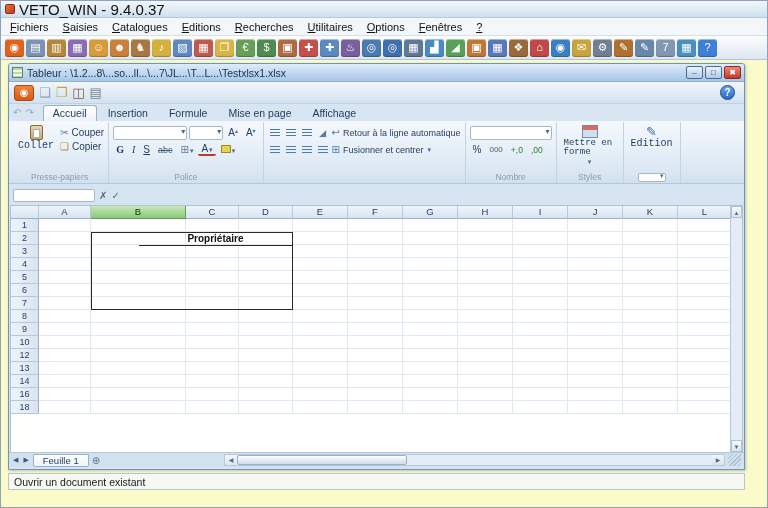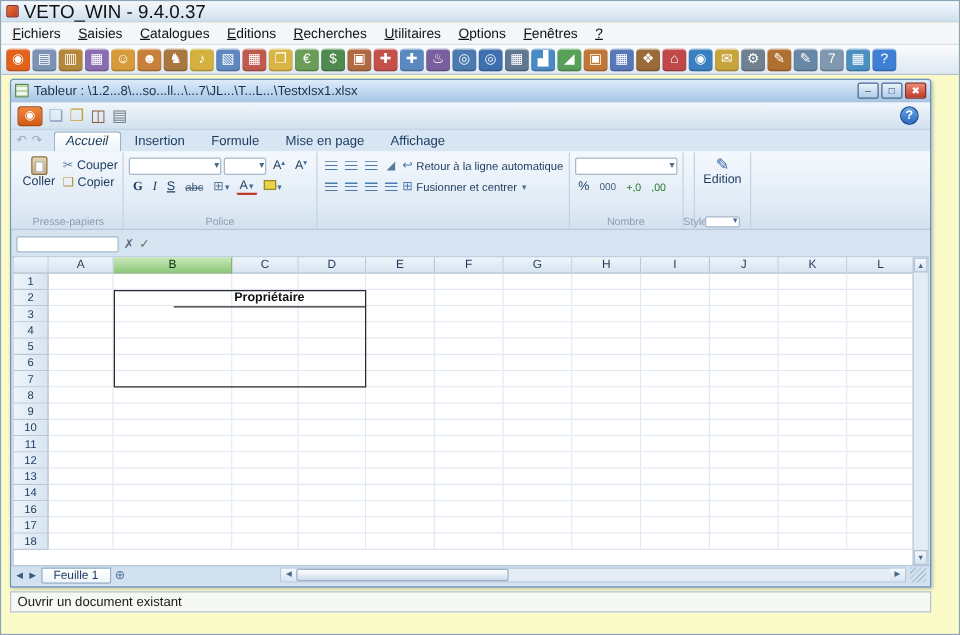--- a/index.html
+++ b/index.html
@@ -33,32 +33,32 @@
 
   .t-quickbar{height:22px;background:linear-gradient(#f0f6fb,#d2e1f0);border-bottom:1px solid #c2d2e2;display:flex;align-items:center;gap:5px;padding:0 5px;}
   .qb-exit{width:20px;height:16px;background:linear-gradient(#f0853a,#d55a14);border:1px solid #a84a10;border-radius:3px;color:#fff;font-size:10px;line-height:14px;text-align:center;}
   .qb-btn{font-size:13px;line-height:16px;cursor:default;}
   .c-new{color:#8aa2bd;} .c-open{color:#c9a23c;} .c-save{color:#8a5a3a;} .c-print{color:#76808a;}
   .qb-help{margin-left:auto;margin-right:4px;width:15px;height:15px;border-radius:50%;background:linear-gradient(#6aa4e8,#2a6ac4);border:1px solid #1c4a8a;color:#fff;font-weight:bold;font-size:10px;line-height:13px;text-align:center;}
 
   .t-tabstrip{height:17px;background:#d8e6f3;display:flex;align-items:flex-end;padding:0 4px;gap:1px;}
   .undo-arrows{align-self:center;margin-right:8px;font-size:10px;color:#9aabbd;display:flex;gap:4px;}
   .rtab{font-size:10.5px;padding:1px 9px 2px;color:#1c3a5e;border:1px solid transparent;border-bottom:none;border-radius:3px 3px 0 0;cursor:default;}
-  .rtab.active{background:linear-gradient(#ffffff,#eef4fa);border-color:#9ab1c8;font-style:italic;}
+  .rtab.active{background:linear-gradient(#ffffff,#eef4fa);border-color:#9ab1c8;}
 
   
   .t-ribbon{height:63px;background:linear-gradient(#f5f9fd,#dfeaf5 70%,#d2e1ef);border-bottom:1px solid #b5c6d9;display:flex;padding:1px 2px 0 2px;}
   .rgroup{position:relative;border-right:1px solid #c4d3e2;padding:2px 4px 11px 4px;}
   .glabel{position:absolute;bottom:1px;left:0;right:0;text-align:center;font-size:8.5px;color:#8d9cab;}
   .frow{display:flex;align-items:center;gap:2px;height:17px;}
   .combo{display:inline-block;height:14px;background:#fff;border:1px solid #a6b8ca;border-radius:2px;position:relative;}
   .combo::after{content:"▾";position:absolute;right:1px;top:0;font-size:8px;color:#4a6a8a;}
   .fbtn{font-size:10px;padding:0 3px;color:#1c3a5e;border-radius:2px;cursor:default;}
   .bigbtn{display:flex;flex-direction:column;align-items:center;justify-content:center;gap:1px;padding:1px 3px;border-radius:3px;cursor:default;}
-  .blabel{font-size:10px;color:#1c3a5e;text-align:left;line-height:10px;white-space:nowrap;}
+  .blabel{font-size:10px;color:#1c3a5e;text-align:left;line-height:10px;white-space:nowrap;font-family:Liberation Mono, monospace;}
   .blabel.two{white-space:normal;width:52px;font-size:9px;line-height:9px;}
 
   .cliprow{display:flex;align-items:flex-start;gap:3px;}
   .clip-icon{width:13px;height:15px;background:linear-gradient(#e8d8b0,#c8a86a);border:1px solid #8a6a3a;border-radius:2px;position:relative;}
   .clip-icon::after{content:"";position:absolute;left:2px;top:3px;right:2px;bottom:1px;background:#fff;border:1px solid #aab;}
   .smallcol{display:flex;flex-direction:column;gap:3px;padding-top:3px;}
   .smallbtn{display:flex;align-items:center;gap:3px;font-size:10px;color:#1c3a5e;cursor:default;}
   .sicon{font-size:10px;} .scissors{color:#5a7a9a;} .copyg{color:#b8903a;}
 
   .g-font .fontname{width:74px;} .g-font .fontsize{width:34px;}
@@ -308,20 +308,24 @@
           <div class="frow">
             <span class="fbtn">%</span>
             <span class="fbtn milli">000</span>
             <span class="fbtn decim">+,0</span>
             <span class="fbtn decim">,00</span>
           </div>
           <span class="glabel">Nombre</span>
         </div>
 
         <div class="rgroup g-styles">
+          <div class="bigbtn">
+            <span class="fmt-icon"></span>
+            <span class="blabel two">Mettre en forme</span>
+          </div>
           <span class="glabel">Styles</span>
         </div>
 
 
         <div class="rgroup">
           <div class="bigbtn">
             <span class="edit-icon">✎</span>
             <span class="blabel">Edition</span>
           </div>
           <span class="mini-combo"></span>
@@ -496,35 +500,20 @@
               <span class="cell" style="width: 55px;"></span>
               <span class="cell" style="width: 55px;"></span>
               <span class="cell" style="width: 55px;"></span>
               <span class="cell" style="width: 55px;"></span>
               <span class="cell" style="width: 55px;"></span>
               <span class="cell" style="width: 55px;"></span>
               <span class="cell" style="width: 55px;"></span>
               <span class="cell" style="width: 54px;"></span>
             </div>
             <div class="grow">
-              <span class="rowhdr">11</span>
-              <span class="cell" style="width: 52px;"></span>
-              <span class="cell" style="width: 95px;"></span>
-              <span class="cell" style="width: 53px;"></span>
-              <span class="cell" style="width: 54px;"></span>
-              <span class="cell" style="width: 55px;"></span>
-              <span class="cell" style="width: 55px;"></span>
-              <span class="cell" style="width: 55px;"></span>
-              <span class="cell" style="width: 55px;"></span>
-              <span class="cell" style="width: 55px;"></span>
-              <span class="cell" style="width: 55px;"></span>
-              <span class="cell" style="width: 55px;"></span>
-              <span class="cell" style="width: 54px;"></span>
-            </div>
-            <div class="grow">
               <span class="rowhdr">12</span>
               <span class="cell" style="width: 52px;"></span>
               <span class="cell" style="width: 95px;"></span>
               <span class="cell" style="width: 53px;"></span>
               <span class="cell" style="width: 54px;"></span>
               <span class="cell" style="width: 55px;"></span>
               <span class="cell" style="width: 55px;"></span>
               <span class="cell" style="width: 55px;"></span>
               <span class="cell" style="width: 55px;"></span>
               <span class="cell" style="width: 55px;"></span>
@@ -557,35 +546,20 @@
               <span class="cell" style="width: 55px;"></span>
               <span class="cell" style="width: 55px;"></span>
               <span class="cell" style="width: 55px;"></span>
               <span class="cell" style="width: 55px;"></span>
               <span class="cell" style="width: 55px;"></span>
               <span class="cell" style="width: 55px;"></span>
               <span class="cell" style="width: 54px;"></span>
             </div>
             <div class="grow">
               <span class="rowhdr">16</span>
-              <span class="cell" style="width: 52px;"></span>
-              <span class="cell" style="width: 95px;"></span>
-              <span class="cell" style="width: 53px;"></span>
-              <span class="cell" style="width: 54px;"></span>
-              <span class="cell" style="width: 55px;"></span>
-              <span class="cell" style="width: 55px;"></span>
-              <span class="cell" style="width: 55px;"></span>
-              <span class="cell" style="width: 55px;"></span>
-              <span class="cell" style="width: 55px;"></span>
-              <span class="cell" style="width: 55px;"></span>
-              <span class="cell" style="width: 55px;"></span>
-              <span class="cell" style="width: 54px;"></span>
-            </div>
-            <div class="grow">
-              <span class="rowhdr">17</span>
               <span class="cell" style="width: 52px;"></span>
               <span class="cell" style="width: 95px;"></span>
               <span class="cell" style="width: 53px;"></span>
               <span class="cell" style="width: 54px;"></span>
               <span class="cell" style="width: 55px;"></span>
               <span class="cell" style="width: 55px;"></span>
               <span class="cell" style="width: 55px;"></span>
               <span class="cell" style="width: 55px;"></span>
               <span class="cell" style="width: 55px;"></span>
               <span class="cell" style="width: 55px;"></span>

